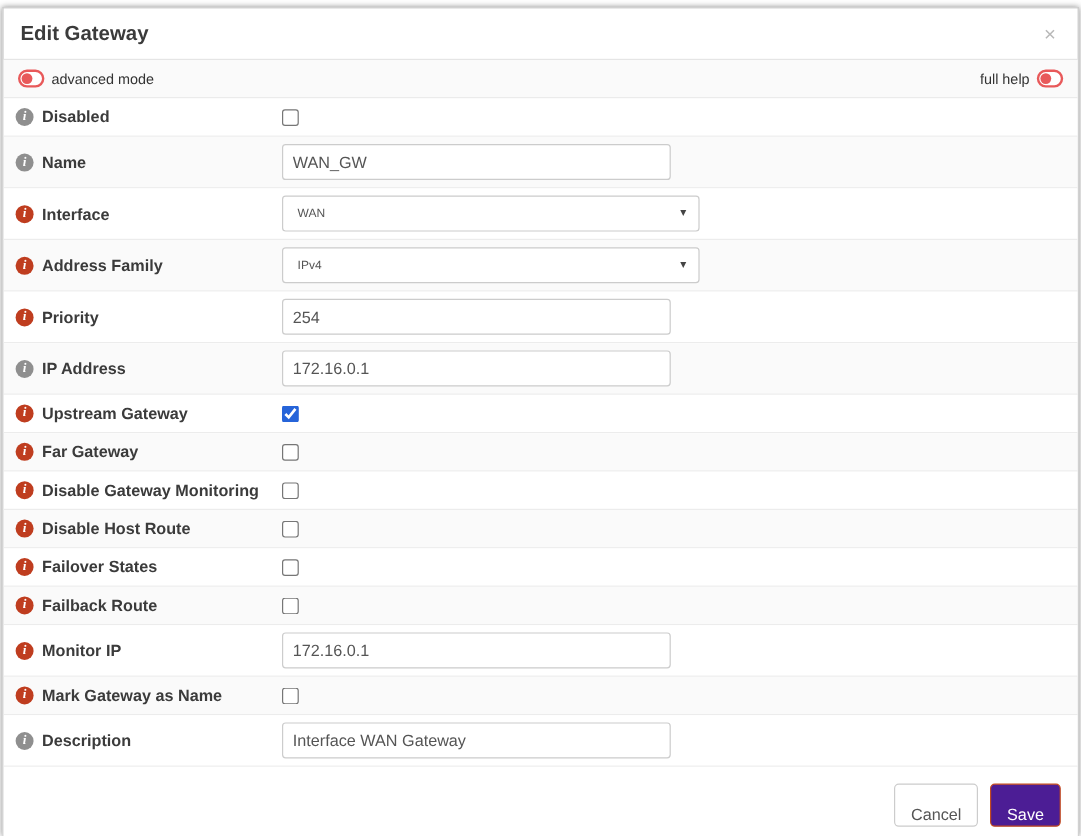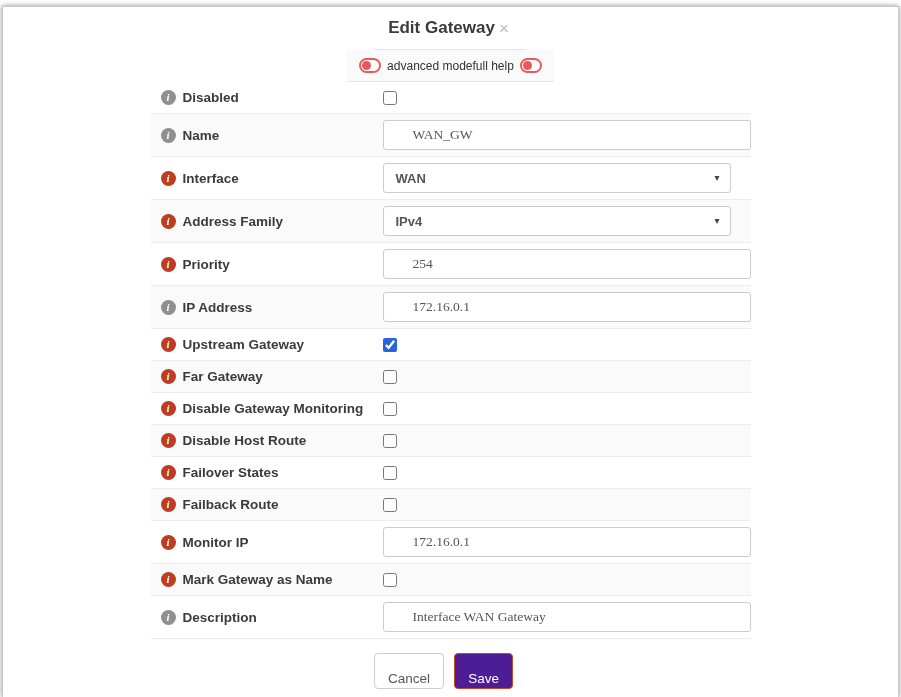--- a/index.html
+++ b/index.html
@@ -1,20 +1,20 @@
 <!DOCTYPE html>
 <html><head>
 <meta charset="utf-8">
 <style>
   html,body{margin:0;padding:0;width:901px;height:697px;overflow:hidden;
     font-family:"Liberation Sans",sans-serif;background:#ffffff;}
   .dialog{position:absolute;top:6px;left:2px;right:2px;bottom:0;
     background:#fff;border:1px solid #c9c9c9;border-bottom:none;
     box-shadow:0 0 5px rgba(0,0,0,.45);display:flex;flex-direction:column;
-    box-sizing:border-box;align-items:center;}
+    box-sizing:border-box;}
   
   .hdr{height:43px;flex:0 0 auto;display:flex;align-items:center;
     justify-content:space-between;padding:0 14px;border-bottom:1px solid #e5e5e5;
     box-sizing:border-box;}
   .hdr-title{font-size:17px;font-weight:bold;color:#3b3b3b;}
   .close-btn{font-size:17px;color:#b8b8b8;background:none;border:none;
     cursor:pointer;line-height:1;padding:2px 4px;}
   
   .toolbar{height:32px;flex:0 0 auto;background:#fafafa;border-bottom:1px solid #e8e8e8;
     display:flex;align-items:center;justify-content:space-between;padding:0 12px;
@@ -33,27 +33,27 @@
   .row-input{height:43px;}
   .label-cell{flex:0 0 222px;display:flex;align-items:center;gap:7px;padding-left:10px;}
   .info-icon{flex:0 0 auto;width:15px;height:15px;border-radius:50%;color:#fff;
     font-family:"Liberation Serif",serif;font-style:italic;font-weight:bold;
     font-size:11px;line-height:15px;text-align:center;cursor:pointer;}
   .info-icon.gray{background:#8f8f8f;}
   .info-icon.red{background:#bf3d1f;}
   .row-label{font-size:13.5px;font-weight:bold;color:#3b3b3b;white-space:nowrap;}
   .control-cell{flex:1;display:flex;align-items:center;}
   input[type="checkbox"]{width:14px;height:14px;margin:0;accent-color:#2664d9;cursor:pointer;}
-  .text-input{width:368px;height:30px;box-sizing:border-box;border:1px solid #cccccc;
-    border-radius:3px;padding:0 29px;font-size:13.5px;color:#555;background:#fff;
-    font-family:Liberation Serif, serif;outline:none;}
+  .text-input{width:324px;height:30px;box-sizing:border-box;border:1px solid #cccccc;
+    border-radius:3px;padding:0 8px;font-size:13.5px;color:#555;background:#fff;
+    font-family:Liberation Sans, sans-serif;outline:none;}
   .select-box{width:348px;height:30px;box-sizing:border-box;border:1px solid #cccccc;
     border-radius:3px;padding:0 10px 0 12px;display:flex;align-items:center;
     justify-content:space-between;background:#fff;cursor:pointer;}
-  .select-value{font-size:13px;color:#555;font-weight:bold;}
+  .select-value{font-size:10px;color:#555;}
   .caret{font-size:10px;color:#444;line-height:1;}
   
   .footer{flex:1;display:flex;align-items:flex-start;justify-content:flex-end;
     gap:10px;padding:14px 14px 0 0;box-sizing:border-box;background:#fff;}
   .btn{height:31px;box-sizing:border-box;border-radius:4px;font-size:13.5px;
     padding:17px 13px;cursor:pointer;font-family:"Liberation Sans",sans-serif;}
   .btn-cancel{background:#fff;border:1px solid #cccccc;color:#555;}
   .btn-save{background:#4c1d95;border:1px solid #c44a1f;color:#fff;}
 </style>
 </head>

